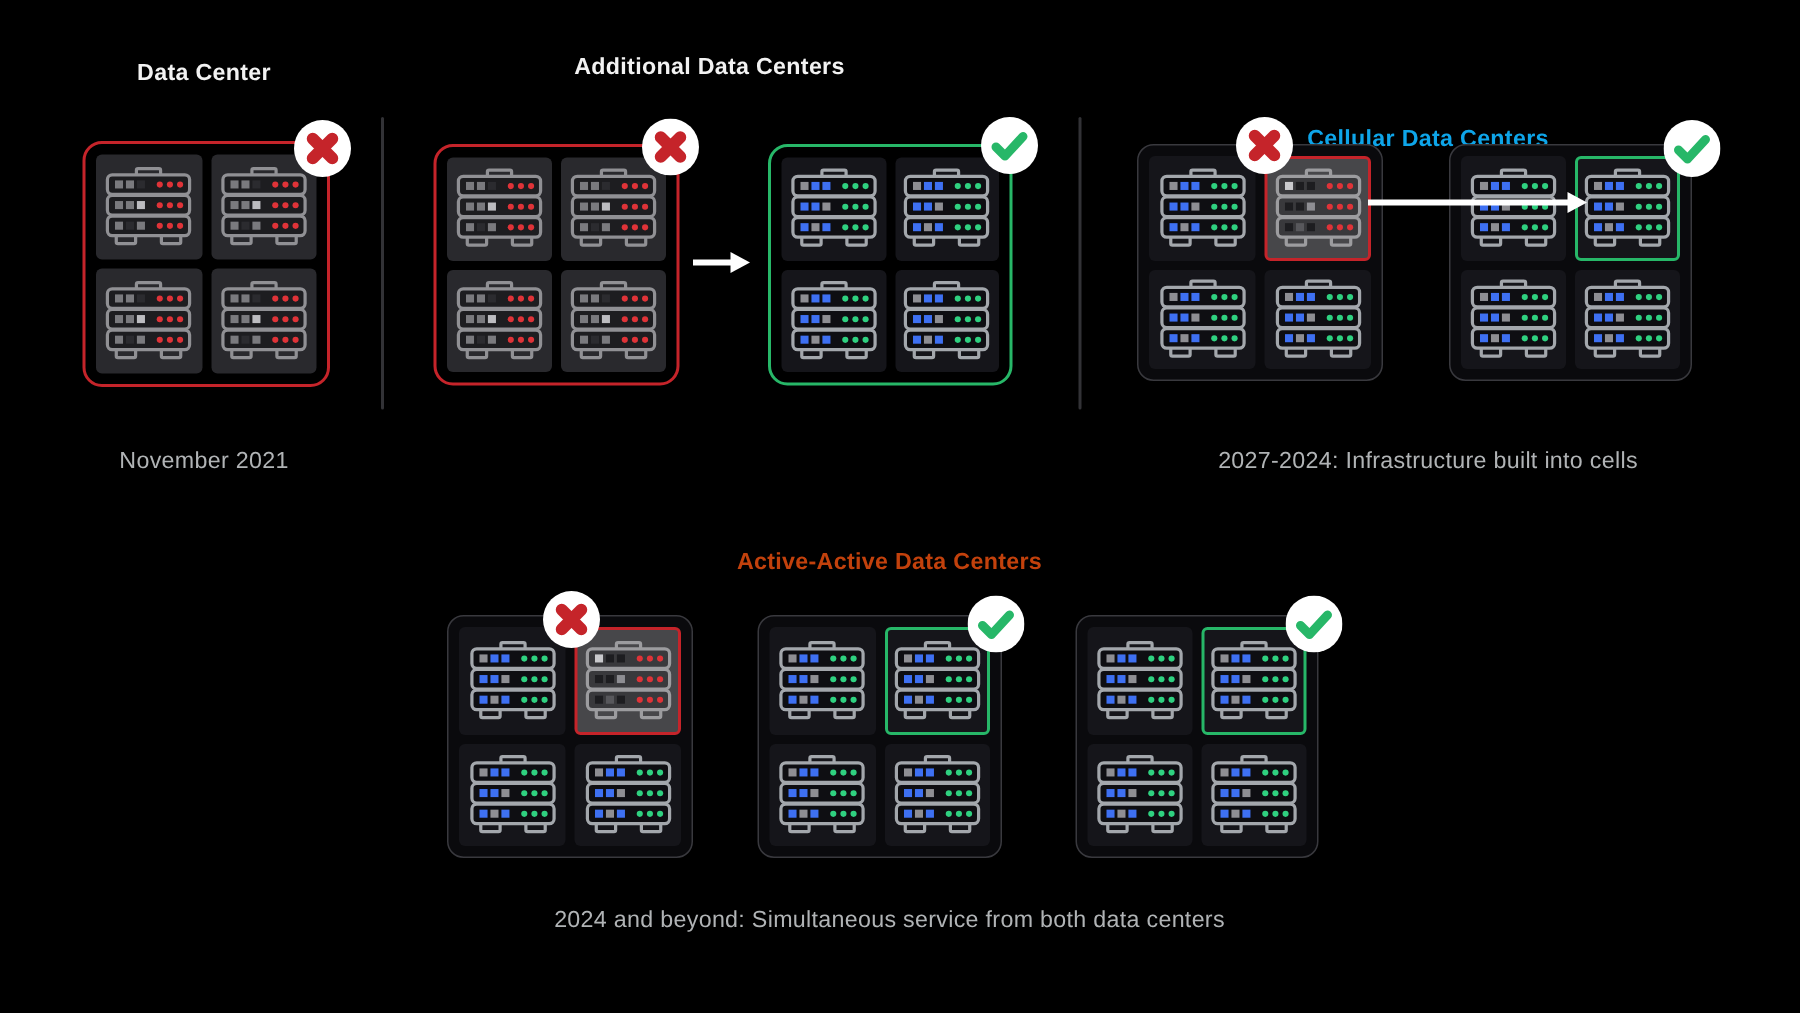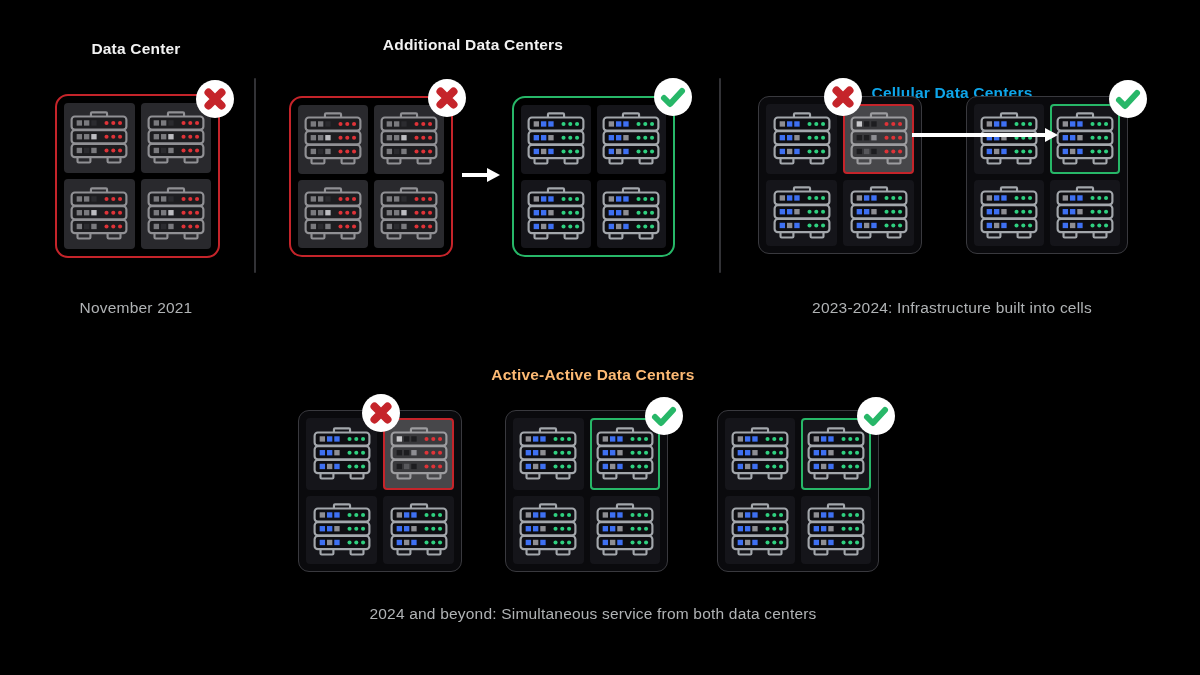--- a/index.html
+++ b/index.html
@@ -20,23 +20,23 @@
 </head>
 <body>
 
 <div class="canvas" style="background: rgb(0, 0, 0);">
 
   <div class="abs title" style="left: 16px; top: 40px; width: 240px; color: rgb(242, 242, 242);">Data Center</div>
   <div class="abs title" style="left: 323px; top: 36px; width: 300px; color: rgb(242, 242, 242);">Additional Data Centers</div>
   <div class="abs title" style="left: 802px; top: 40px; width: 300px; color: #0ea5e9; margin-top: 44px;">Cellular Data Centers</div>
 
   <div class="abs caption" style="left: 16px; top: 299px; width: 240px; color: rgb(176, 179, 181);">November 2021</div>
-  <div class="abs caption" style="left: 752px; top: 299px; width: 400px; color: rgb(176, 179, 181);">2023-2024: Infrastructure built into cells</div>
+  <div class="abs caption" style="left: 752px; top: 299px; width: 400px; color: rgb(176, 179, 181);">2027-2024: Infrastructure built into cells</div>
 
-  <div class="abs title" style="left: 443px; top: 366px; width: 300px; color: #fdba74;">Active-Active Data Centers</div>
+  <div class="abs title" style="left: 443px; top: 366px; width: 300px; color: #c2410c;">Active-Active Data Centers</div>
   <div class="abs caption" style="left: 293px; top: 605px; width: 600px; color: rgb(176, 179, 181); text-align: center;">2024 and beyond: Simultaneous service from both data centers</div>
 
   <div class="abs" id="diagram-layer" style="left:0;top:0;width:1200px;height:675px;">
       <div class="abs divider" style="left: 254px; top: 78px; height: 195px; background: rgb(50, 50, 54);"></div>
       <div class="abs divider" style="left: 719px; top: 78px; height: 195px; background: rgb(50, 50, 54);"></div>
       <div class="abs dc" style="left: 55px; top: 94px; width: 165px; height: 164px; border: 2.5px solid rgb(197, 36, 42);">
         <div class="cell" style="background: rgb(41, 41, 45);">
           <svg width="58" height="54" viewBox="0 0 54 50" fill="none">
             <rect x="19.5" y="1.2" width="15" height="6" rx="1" stroke="#909094" stroke-width="2"></rect>
             <rect x="7" y="42.3" width="12" height="5.5" rx="1" stroke="#909094" stroke-width="2"></rect>

